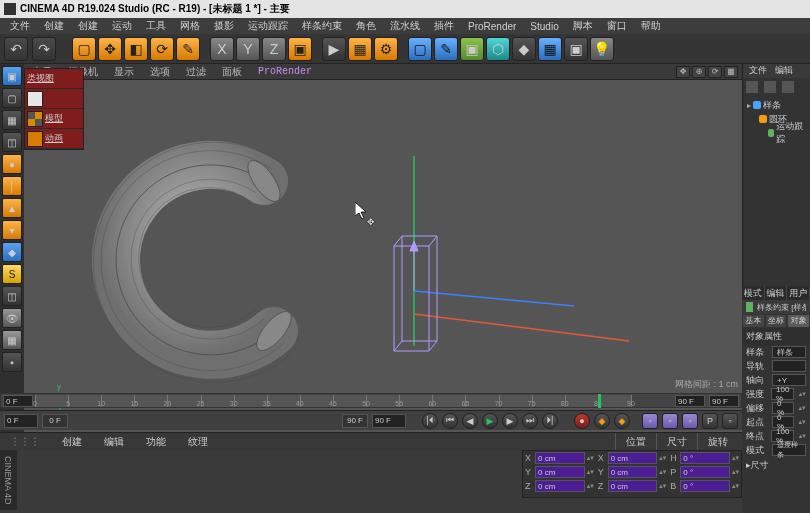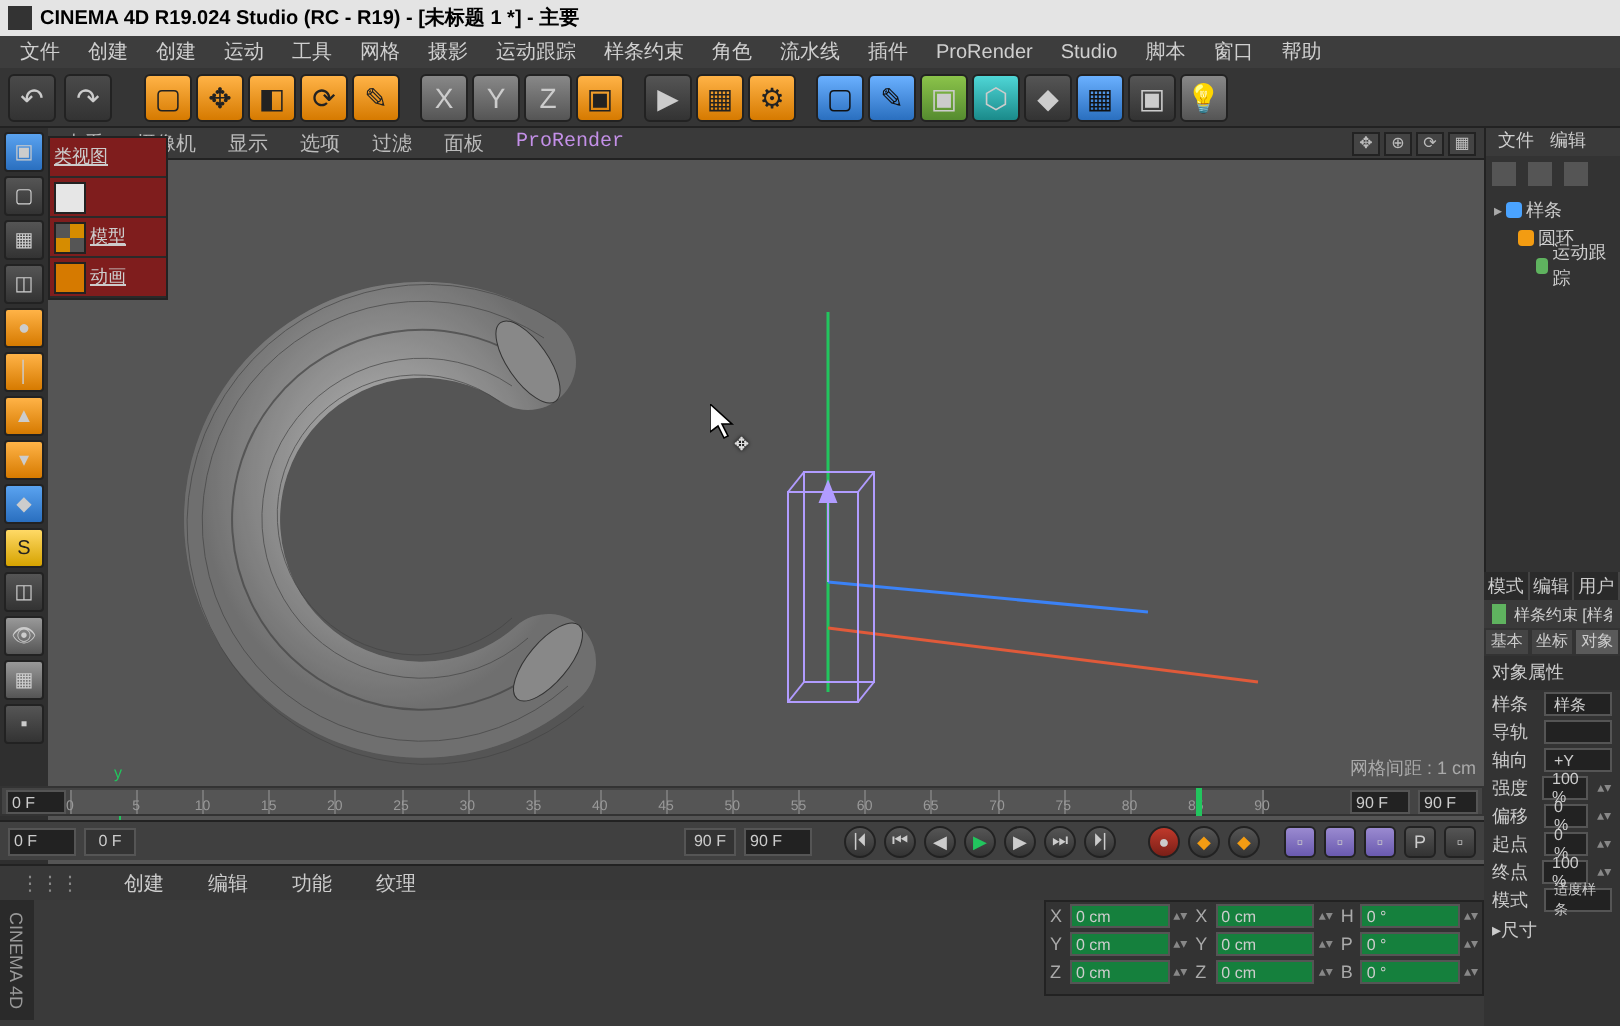--- a/index.html
+++ b/index.html
@@ -99,21 +99,21 @@
   
   .bottom-tabs { position:absolute; top:432px; left:0; right:68px; height:18px; background:#383838; display:flex; align-items:center; padding:0 4px; gap:10px; border-top:1px solid #222;}
   .bottom-tabs span { color:#ccc; font-size:10px; cursor:pointer; padding:2px 6px;}
   .bottom-tabs .cols { margin-left:auto; display:flex; gap:0;}
   .bottom-tabs .cols span { padding:2px 10px; border-left:1px solid #555;}
   
   .coord-panel { position:absolute; top:450px; right:68px; width:220px; height:48px; background:#333; font-size:9px; border:1px solid #222;}
   .coord-panel .row { display:flex; height:14px; align-items:center;}
   .coord-panel .cell { flex:1; display:flex; align-items:center; padding:0 2px; gap:2px;}
   .coord-panel .cell .lb { width:8px; color:#aaa;}
-  .coord-panel .cell .val { flex:1; height:12px; background:#15803d; border:1px solid #555; padding:0 2px; font-size:8px; display:flex; align-items:center;}
+  .coord-panel .cell .val { flex:1; height:12px; background:#4c1d95; border:1px solid #555; padding:0 2px; font-size:8px; display:flex; align-items:center;}
   .coord-panel .cell .sp { font-size:7px; color:#888;}
   
   .vertical-text { position:absolute; left:-1px; top:450px; height:60px; width:18px; background:#2a2a2a; writing-mode:vertical-rl; text-align:center; font-size:9px; color:#999; display:flex; align-items:center; justify-content:center;}
   
   .cursor { position:absolute; top:202px; left:355px; z-index:20; pointer-events:none;}
   .cursor svg { display:block; }
   .cursor-sub { position:absolute; top:217px; left:367px; z-index:20; font-size:9px; color:#ddd; text-shadow:0 0 2px #000;}
   
   .menu-right { display:flex; gap:0; }
   .menu-right span { padding: 0 4px; color:#cfcfcf; font-size:9px;}
@@ -393,20 +393,25 @@
   <div class="btn sq">P</div>
   <div class="btn sq">▫</div>
 </div>
 
 <div class="bottom-tabs">
   <span style="color:#888">⋮⋮⋮</span>
   <span>创建</span>
   <span>编辑</span>
   <span>功能</span>
   <span>纹理</span>
+  <div class="cols">
+    <span>位置</span>
+    <span>尺寸</span>
+    <span>旋转</span>
+  </div>
 </div>
 
 <div class="coord-panel">
   <div class="row">
     <div class="cell">
         <span class="lb">X</span>
         <span class="val">0 cm</span>
         <span class="sp">▴▾</span>
       </div>
     <div class="cell">

